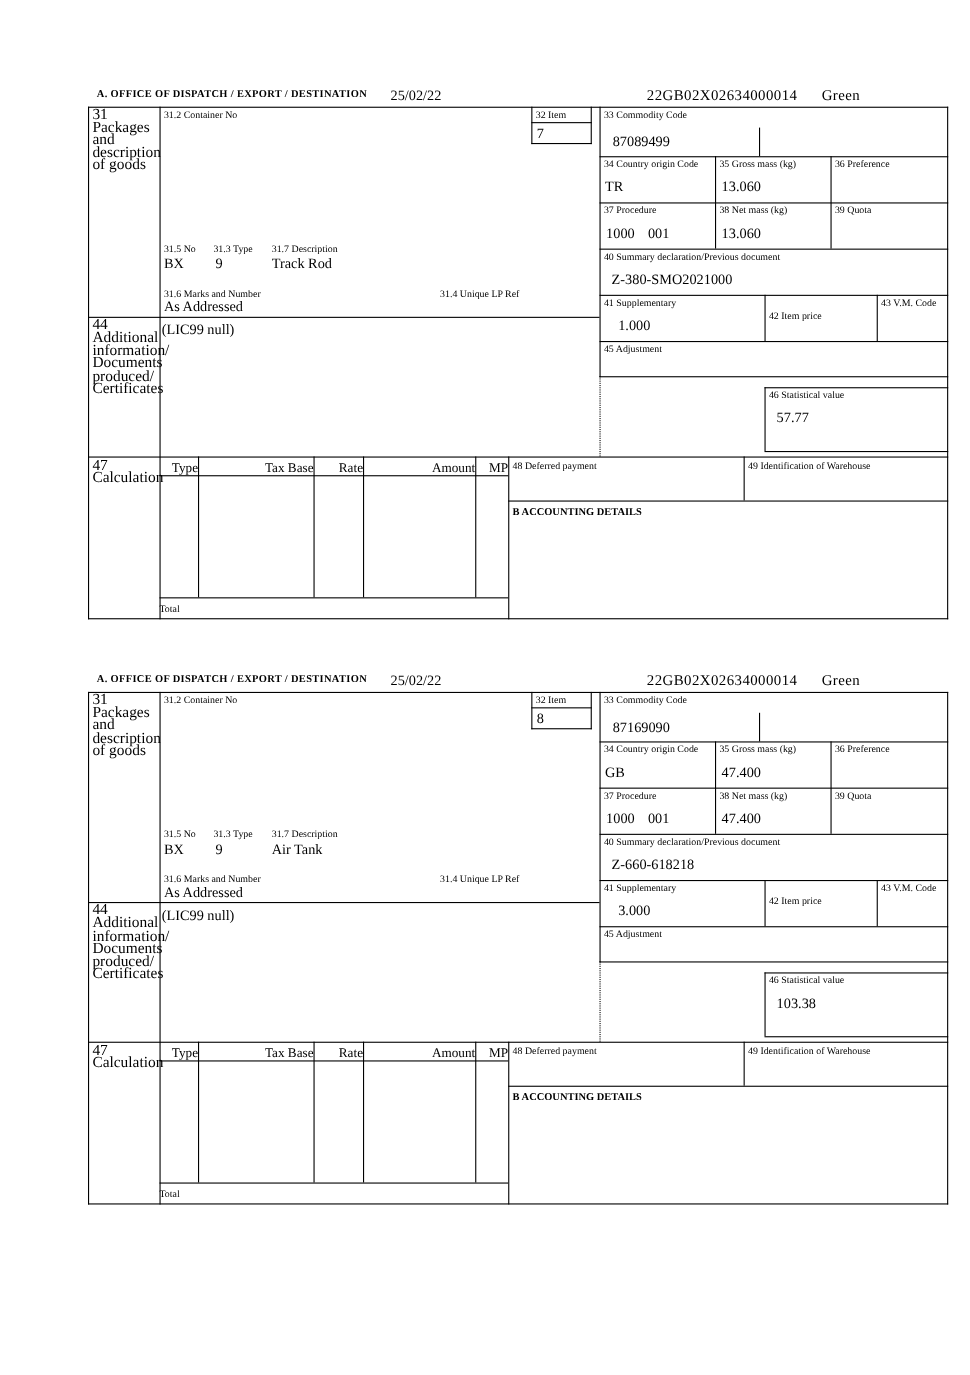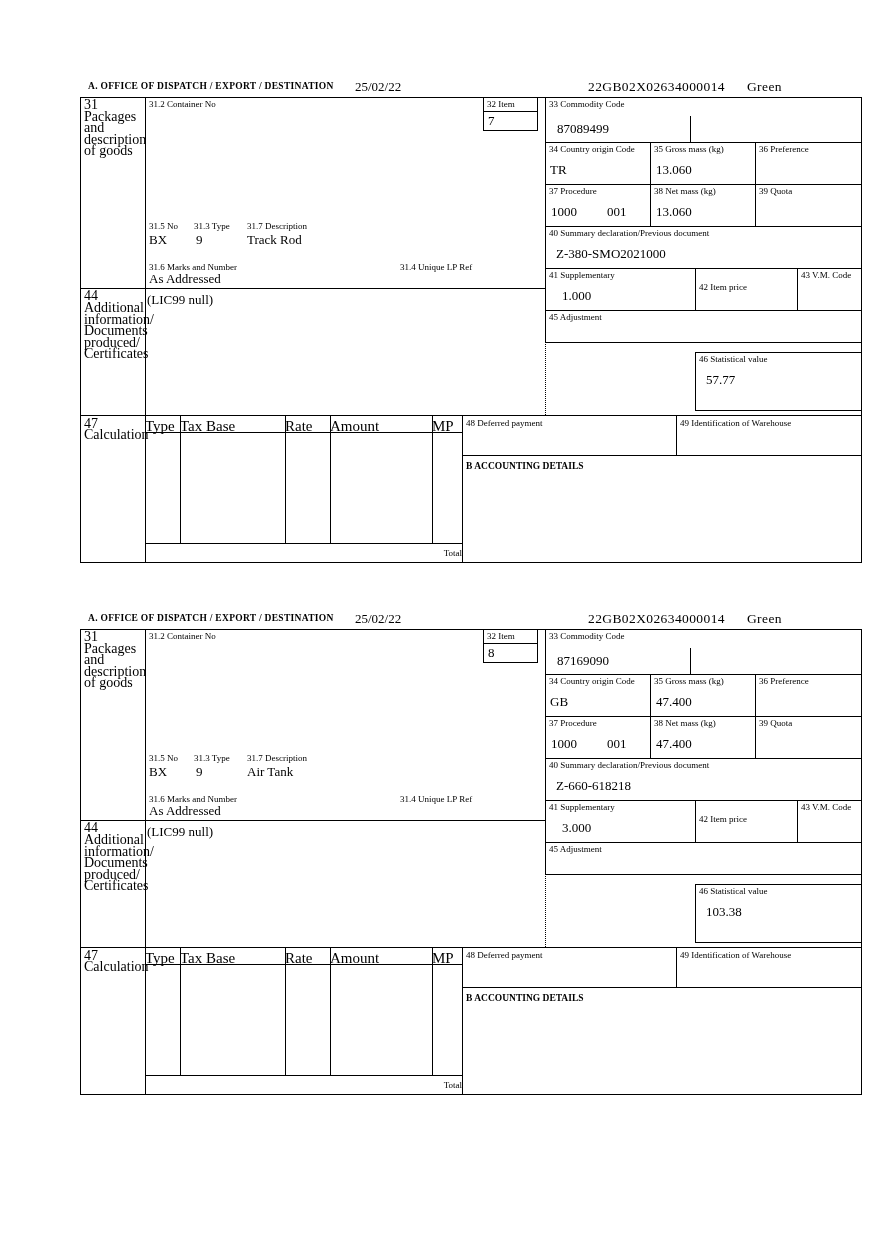--- a/index.html
+++ b/index.html
@@ -74,21 +74,21 @@
   .t-32{left:487px;top:21px}
   .v-32{left:488px;top:36px}
   .t-33{left:549px;top:21px}
   .v-33{left:557px;top:44px}
   .t-34{left:549px;top:66px}
   .v-34{left:550px;top:85px}
   .t-35{left:654px;top:66px}
   .v-35{left:656px;top:85px}
   .t-36{left:759px;top:66px}
   .t-37{left:549px;top:108px}
-  .v-37{left:551px;top:127px;display:flex;gap:30px}
+  .v-37{left:551px;top:127px;display:flex;gap:12px}
   .t-38{left:654px;top:108px}
   .v-38{left:656px;top:127px}
   .t-39{left:759px;top:108px}
   .t-40{left:549px;top:150px}
   .v-40{left:556px;top:169px}
   .t-41{left:549px;top:192px}
   .v-41{left:562px;top:211px}
   .t-42{left:699px;top:204px}
   .t-43{left:801px;top:192px}
   .t-45{left:549px;top:234px}
@@ -100,23 +100,23 @@
   .v-315{left:149px;top:155px}
   .v-313{left:196px;top:155px}
   .v-317{left:247px;top:155px}
   .t-316{left:149px;top:184px}
   .t-314{left:400px;top:184px}
   .v-316{left:149px;top:194px}
   .v-44{left:147px;top:215px}
   .t-48{left:466px;top:340px}
   .t-49{left:680px;top:340px}
   .t-acct{left:466px;top:383px;font-size:9.5px;font-weight:bold}
-  .t-total{left:145px;top:470px;width:317px;text-align:right;white-space:nowrap}
-
-  .ch{position:absolute;top:340px;font-size:15px;text-align:left;white-space:nowrap}
+  .t-total{left:145px;top:470px;width:317px;text-align:left;white-space:nowrap}
+
+  .ch{position:absolute;top:340px;font-size:12px;text-align:right;white-space:nowrap}
   .ch-type{left:145px;width:35px}
   .ch-tax{left:180px;width:105px}
   .ch-rate{left:285px;width:45px}
   .ch-amt{left:330px;width:102px}
   .ch-mp{left:432px;width:30px}
 </style>
 </head>
 <body>
 
 <div id="sections-root">

